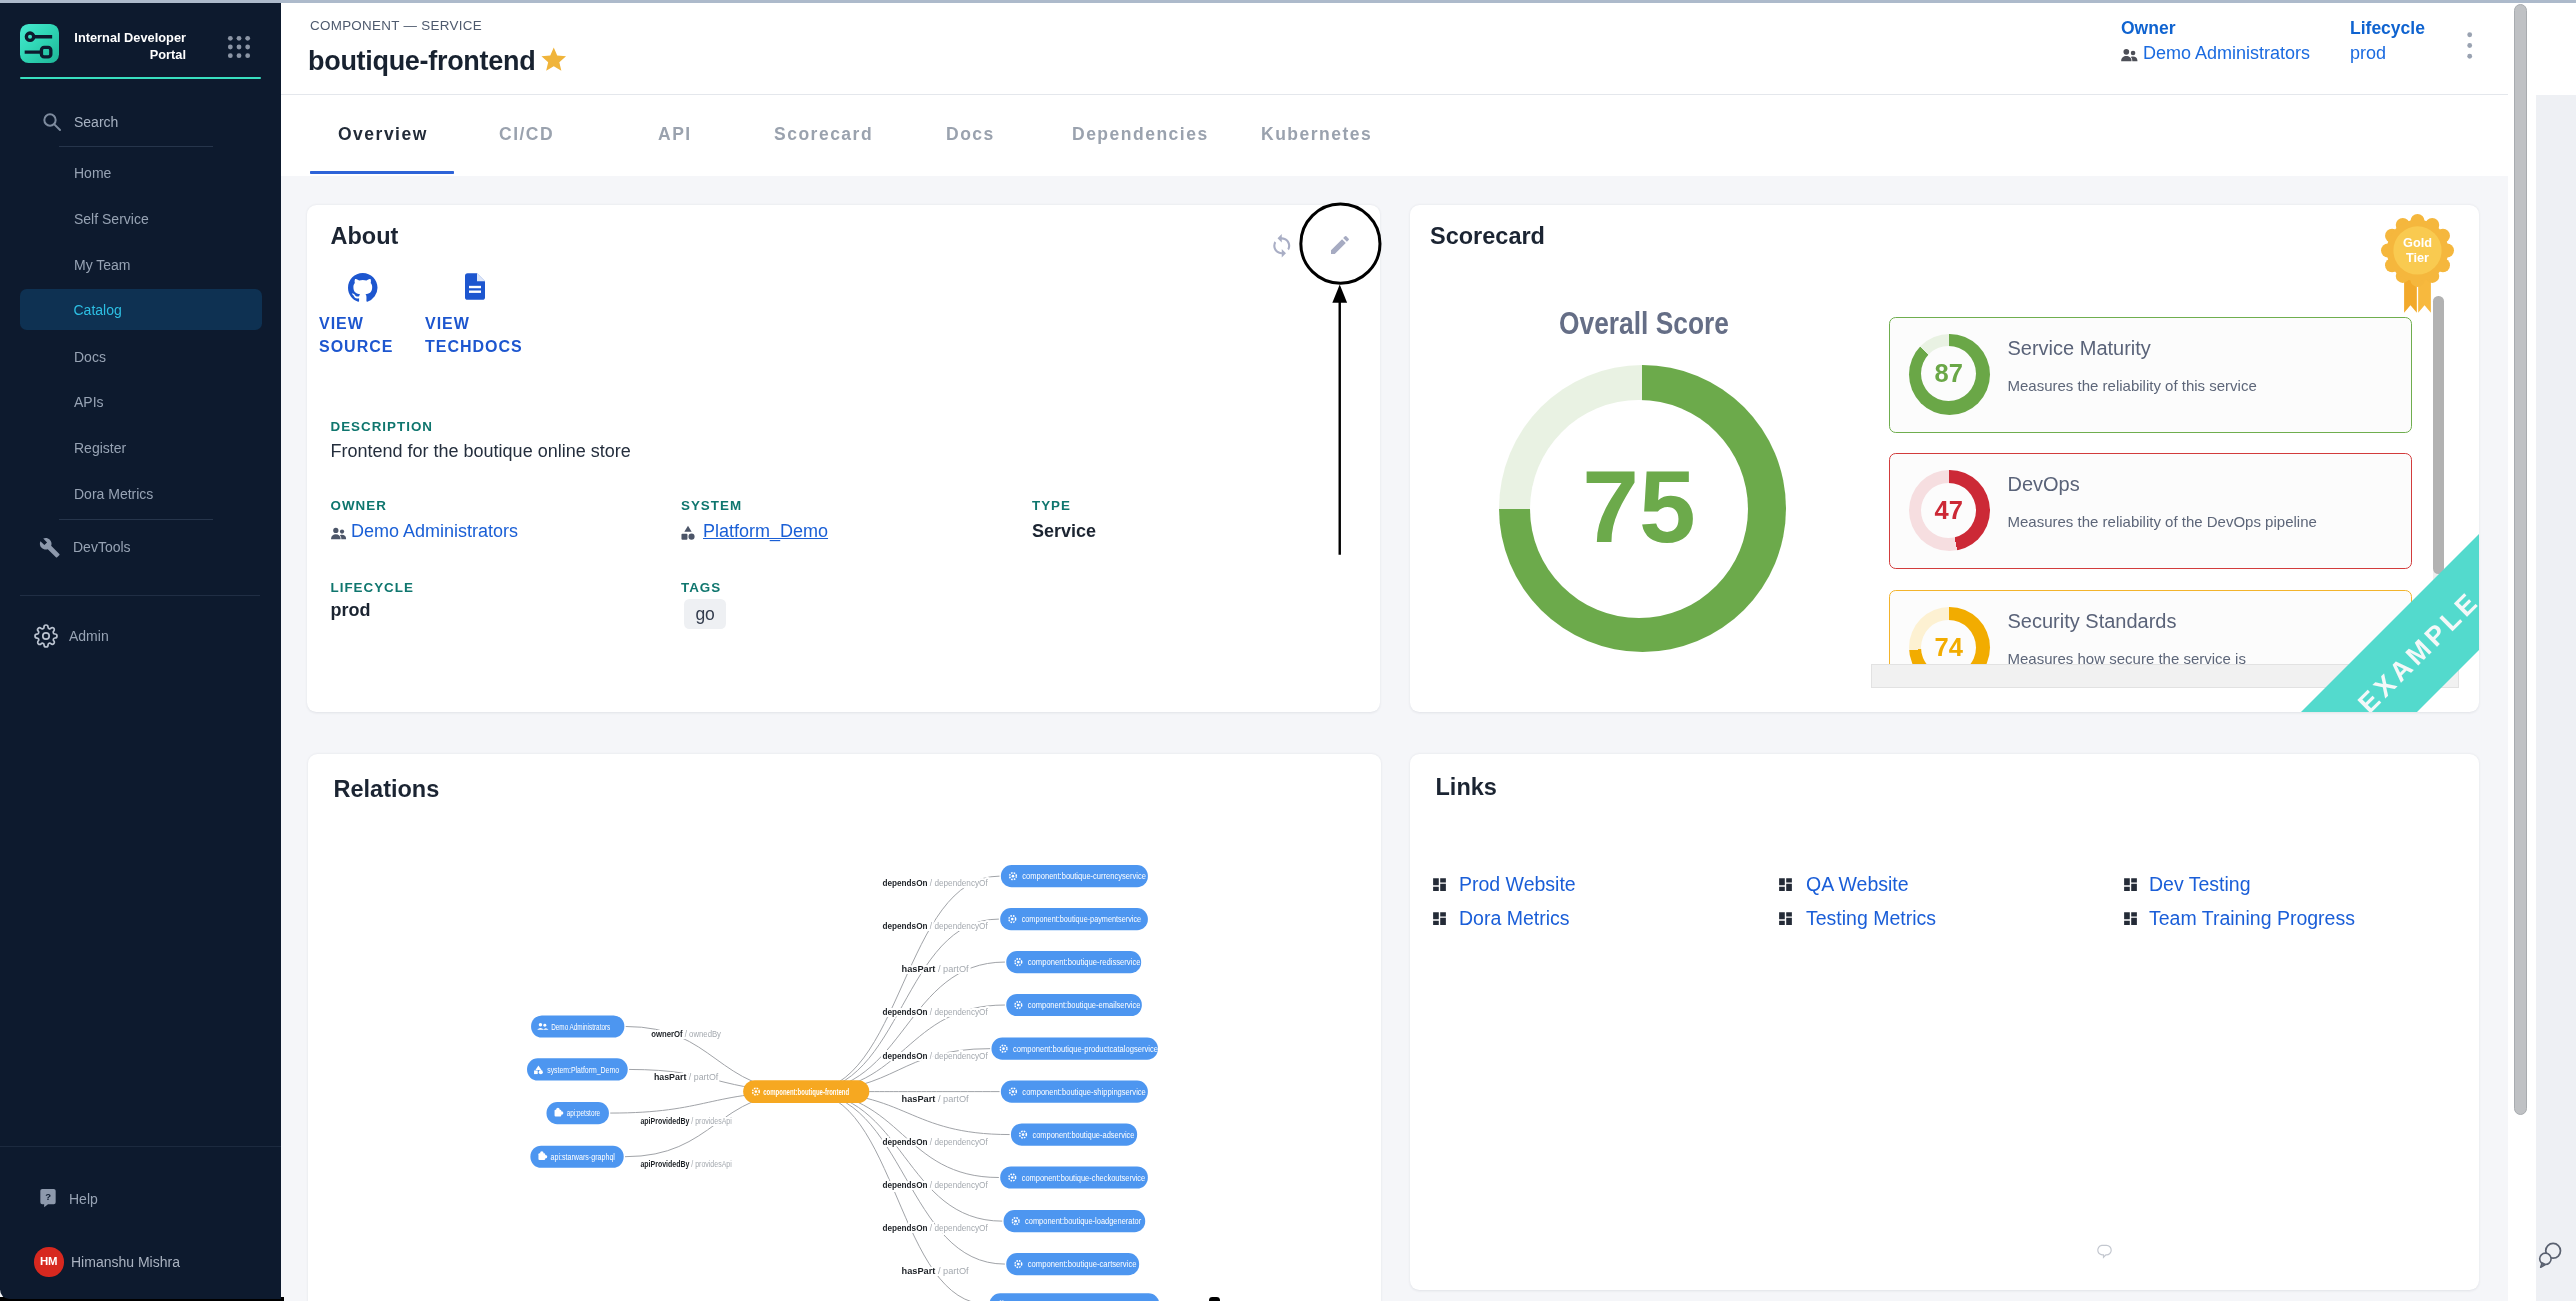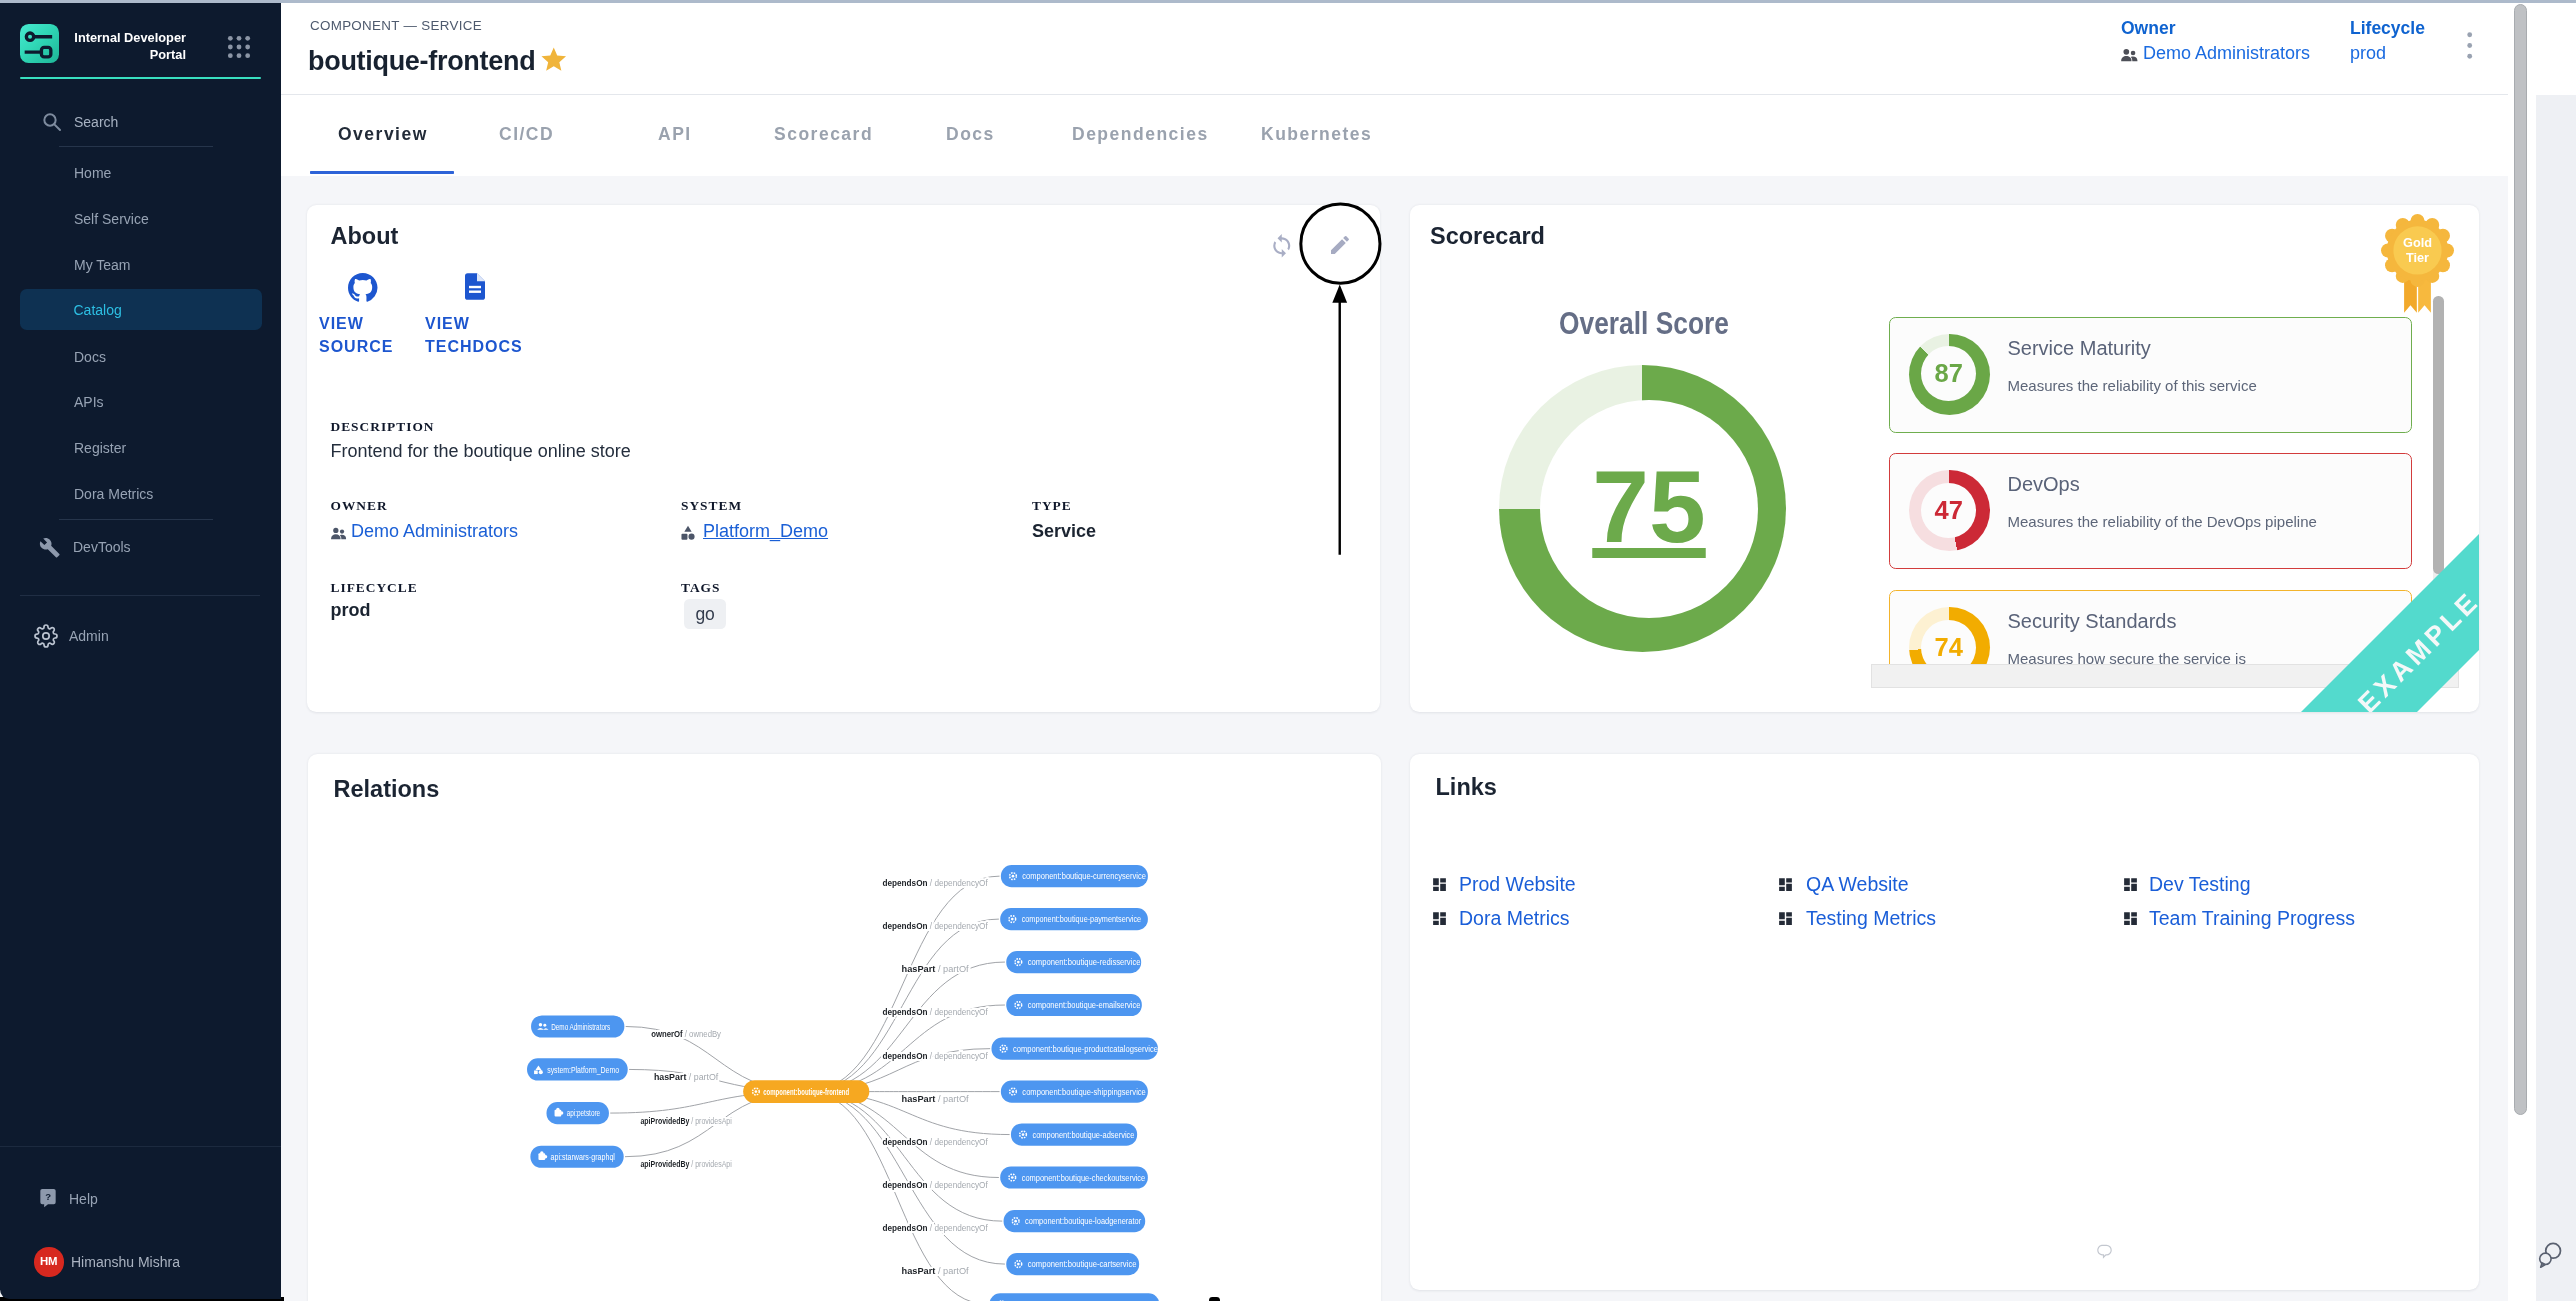--- a/index.html
+++ b/index.html
@@ -28,32 +28,32 @@
   .hdr-lbl { font-size:17.5px; font-weight:bold; color:#0f63d0; }
   .hdr-val { font-size:18px; color:#1b6be0; }
   .tab { position:absolute; top:124px; font-size:17.5px; font-weight:bold; letter-spacing:1.5px; color:#9aa2ae; }
   #tab-underline { left:310px; top:171px; width:144px; height:3.4px; background:#2d63d8; border-radius:0.7px; }
   .card { position:absolute; background:#fff; border-radius:9.4px; box-shadow:0 0.7px 2.7px rgba(25,35,60,.09); }
   #card-about { left:307px; top:205px; width:1073px; height:507px; }
   #card-score { left:1410px; top:205px; width:1069px; height:507px; overflow:hidden; }
   #card-relations { left:308px; top:754px; width:1073px; height:547px; border-bottom-left-radius:0; border-bottom-right-radius:0; }
   #card-links { left:1410px; top:754px; width:1069px; height:536px; }
   .card-h { position:absolute; font-size:23.5px; font-weight:bold; color:#1b2432; }
-  .lbl { position:absolute; font-size:13.4px; font-weight:bold; letter-spacing:1px; color:#0f172a;font-family:Liberation Serif, serif; }
+  .lbl { position:absolute; font-size:13.4px; font-weight:bold; letter-spacing:1px; color:#0f766e; }
   .about-link { position:absolute; color:#1d56cf; font-size:16px; font-weight:bold;
                 letter-spacing:1px; line-height:23px; }
   .val { position:absolute; font-size:18px; color:#242e3d; }
   .bluelink { color:#1a5fd6; }
   #go-chip { left:377px; top:394px; background:#eef0f3; border-radius:5.4px; font-size:17.5px; color:#333c4d;
              padding:4.7px 11.4px; }
   #overall-title { left:66px; top:101px; width:336px; text-align:center; font-size:31px; font-weight:bold; color:#656e86; transform:scaleX(.85); }
   #big-donut { left:89px; top:160px; width:287px; height:287px; border-radius:50%;
                background:conic-gradient(#6caa4b 0 75%, #e9f2e3 75% 100%); }
-  #big-donut-hole { left:130px; top:195px; width:218px; height:218px; border-radius:50%; background:#fff;
-                    text-align:center; line-height:214px; font-size:102px; font-weight:bold; color:#6caa4b;text-decoration:underline; }
+  #big-donut-hole { left:120px; top:195px; width:218px; height:218px; border-radius:50%; background:#fff;
+                    text-align:center; line-height:214px; font-size:102px; font-weight:bold; color:#6caa4b; }
   #metrics-clip { left:461px; top:94px; width:588px; height:365px; overflow:hidden; }
   .metric-card { position:absolute; left:17.5px; width:523px; height:116px; background:#fcfcfc; border-radius:6.7px; }
   .m-donut { position:absolute; left:19px; top:16px; width:81px; height:81px; border-radius:50%; }
   .m-hole { position:absolute; left:12.8px; top:12.8px; width:55px; height:55px; border-radius:50%; background:#fcfcfc;
             text-align:center; line-height:55px; font-size:25.5px; font-weight:bold; }
   .m-title { position:absolute; left:118px; top:19px; font-size:20px; color:#5a6379; }
   .m-desc { position:absolute; left:118px; top:59px; font-size:15px; color:#5d6679;text-align:center; }
   #h-scroll { left:461px; top:459px; width:588px; height:24px; background:#f1f1f1; border:0.7px solid #e2e2e2; }
   #v-track { left:1023px; top:91px; width:10.7px; height:383px; background:#ededed; border-radius:5.4px; }
   #v-thumb { left:1023px; top:91px; width:10.7px; height:278px; background:#b2b2b2; border-radius:5.4px; }

